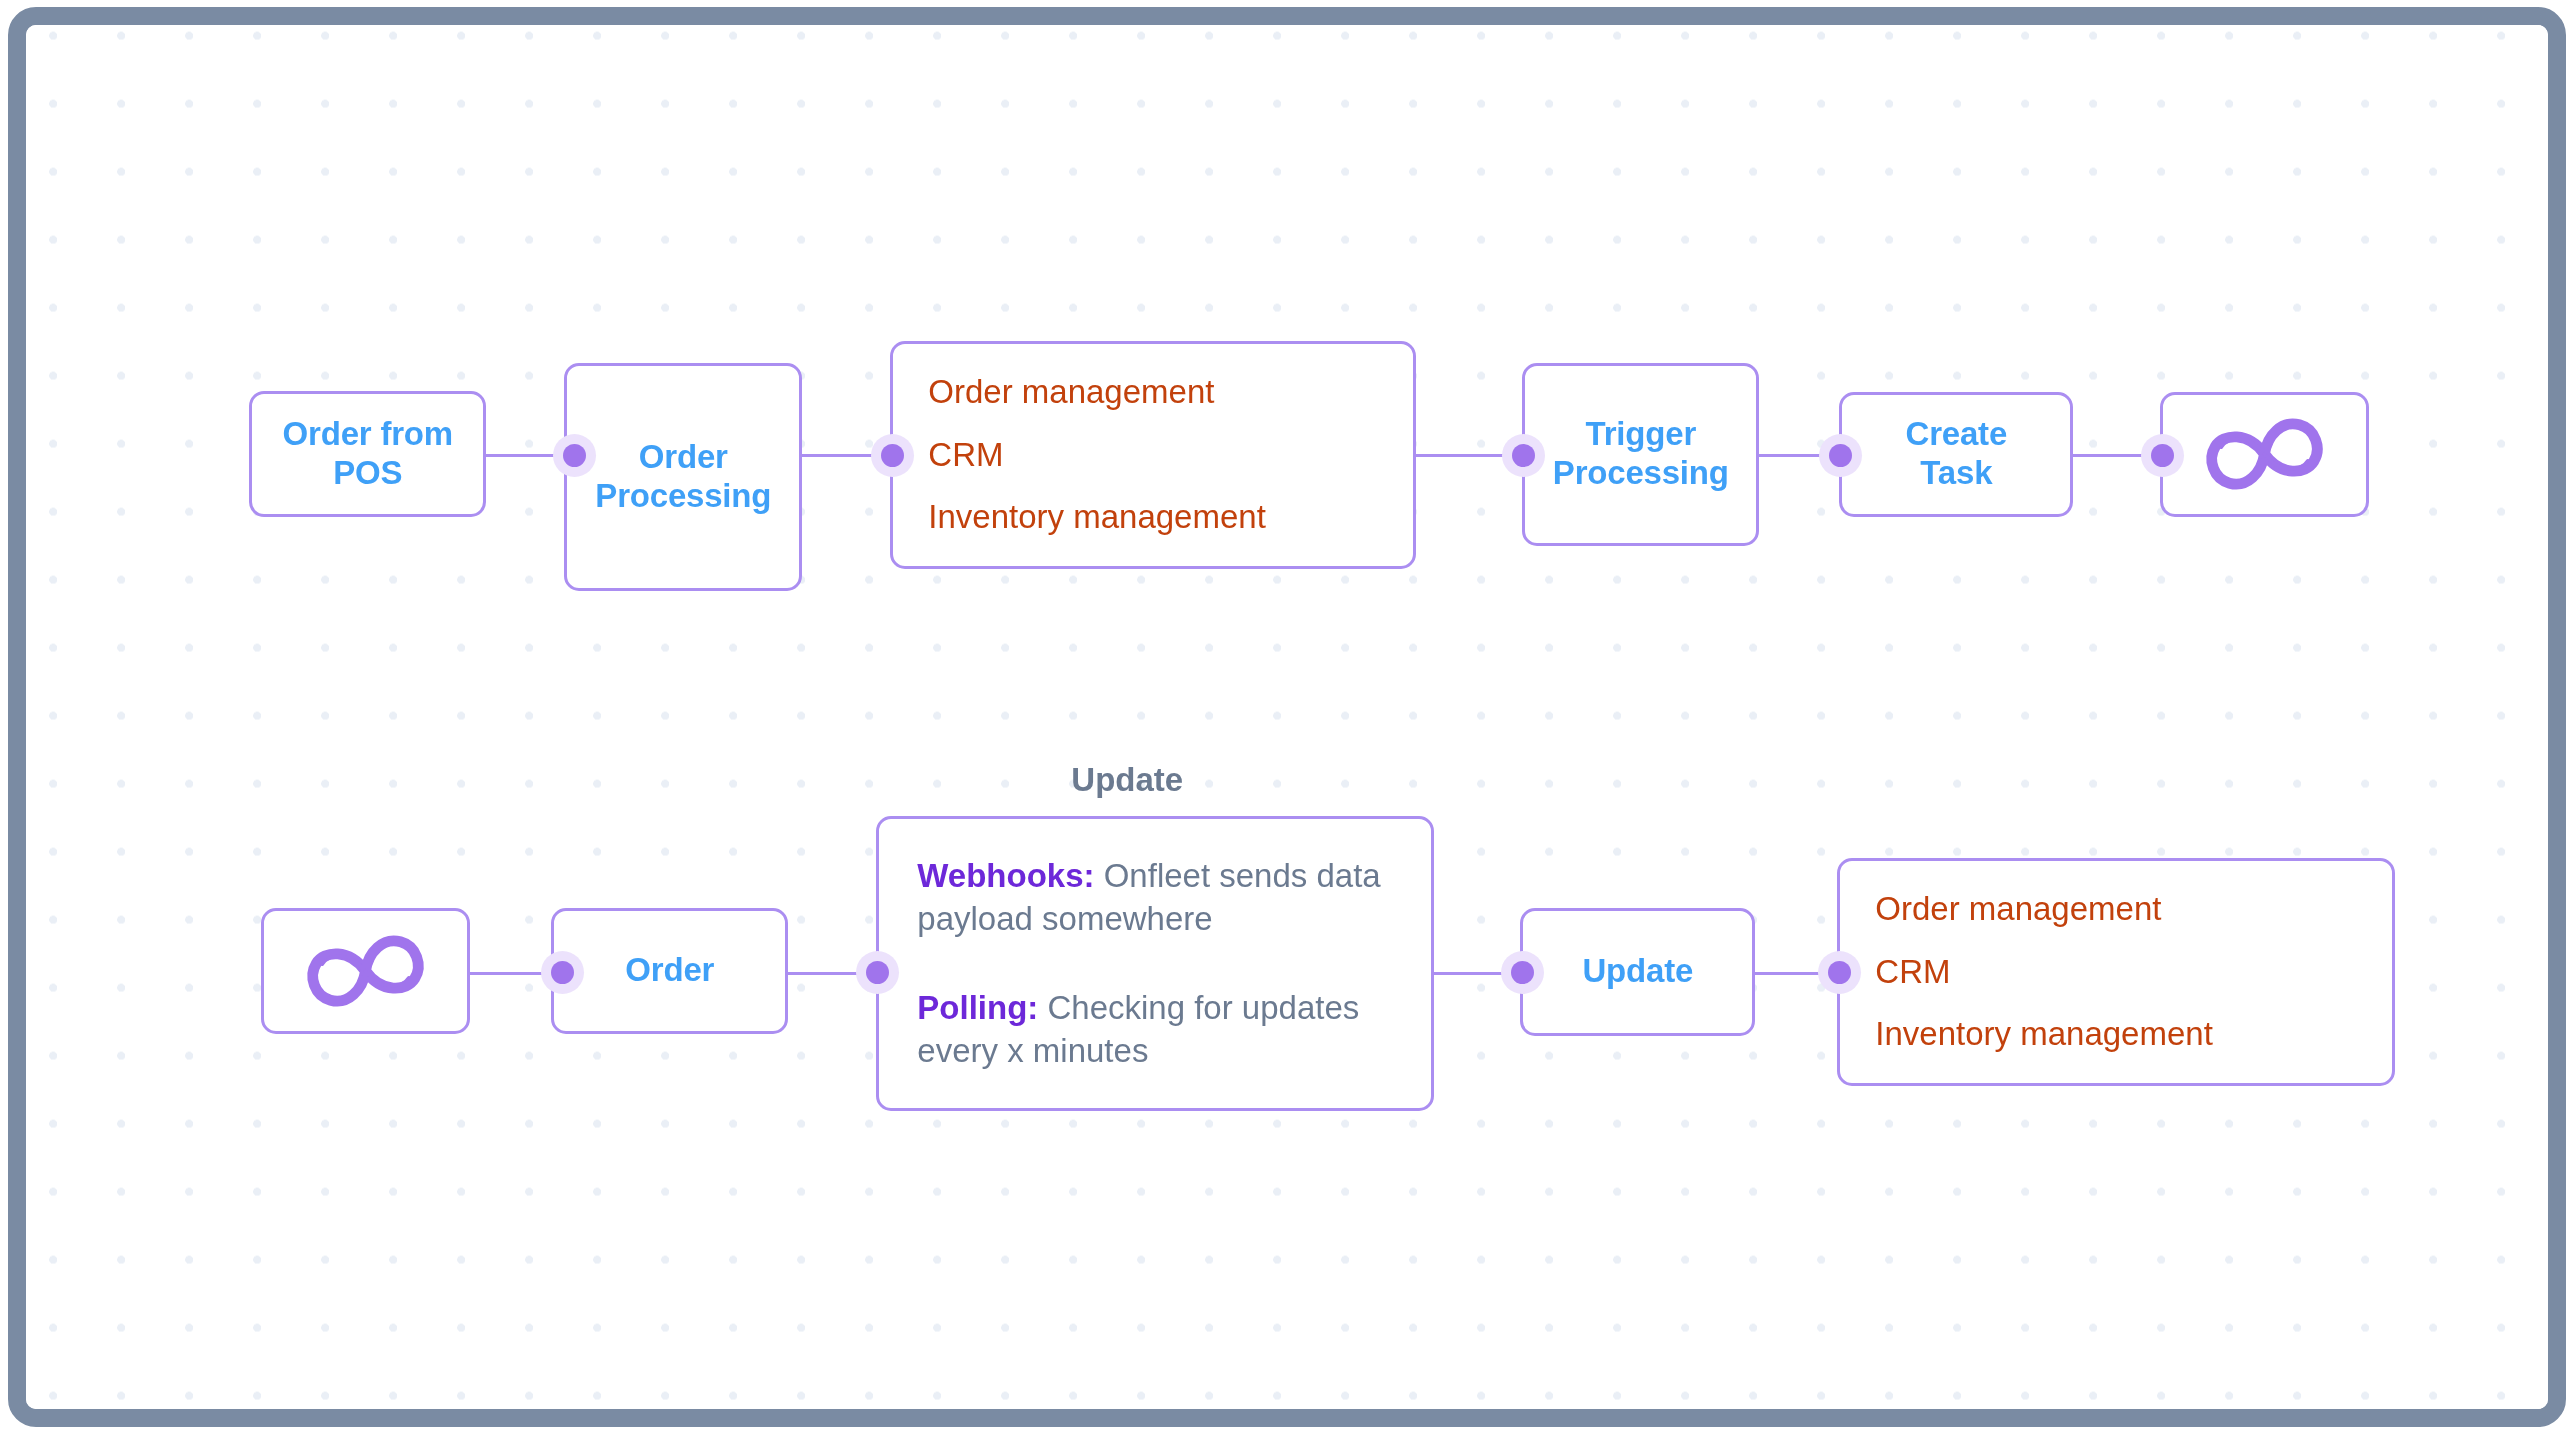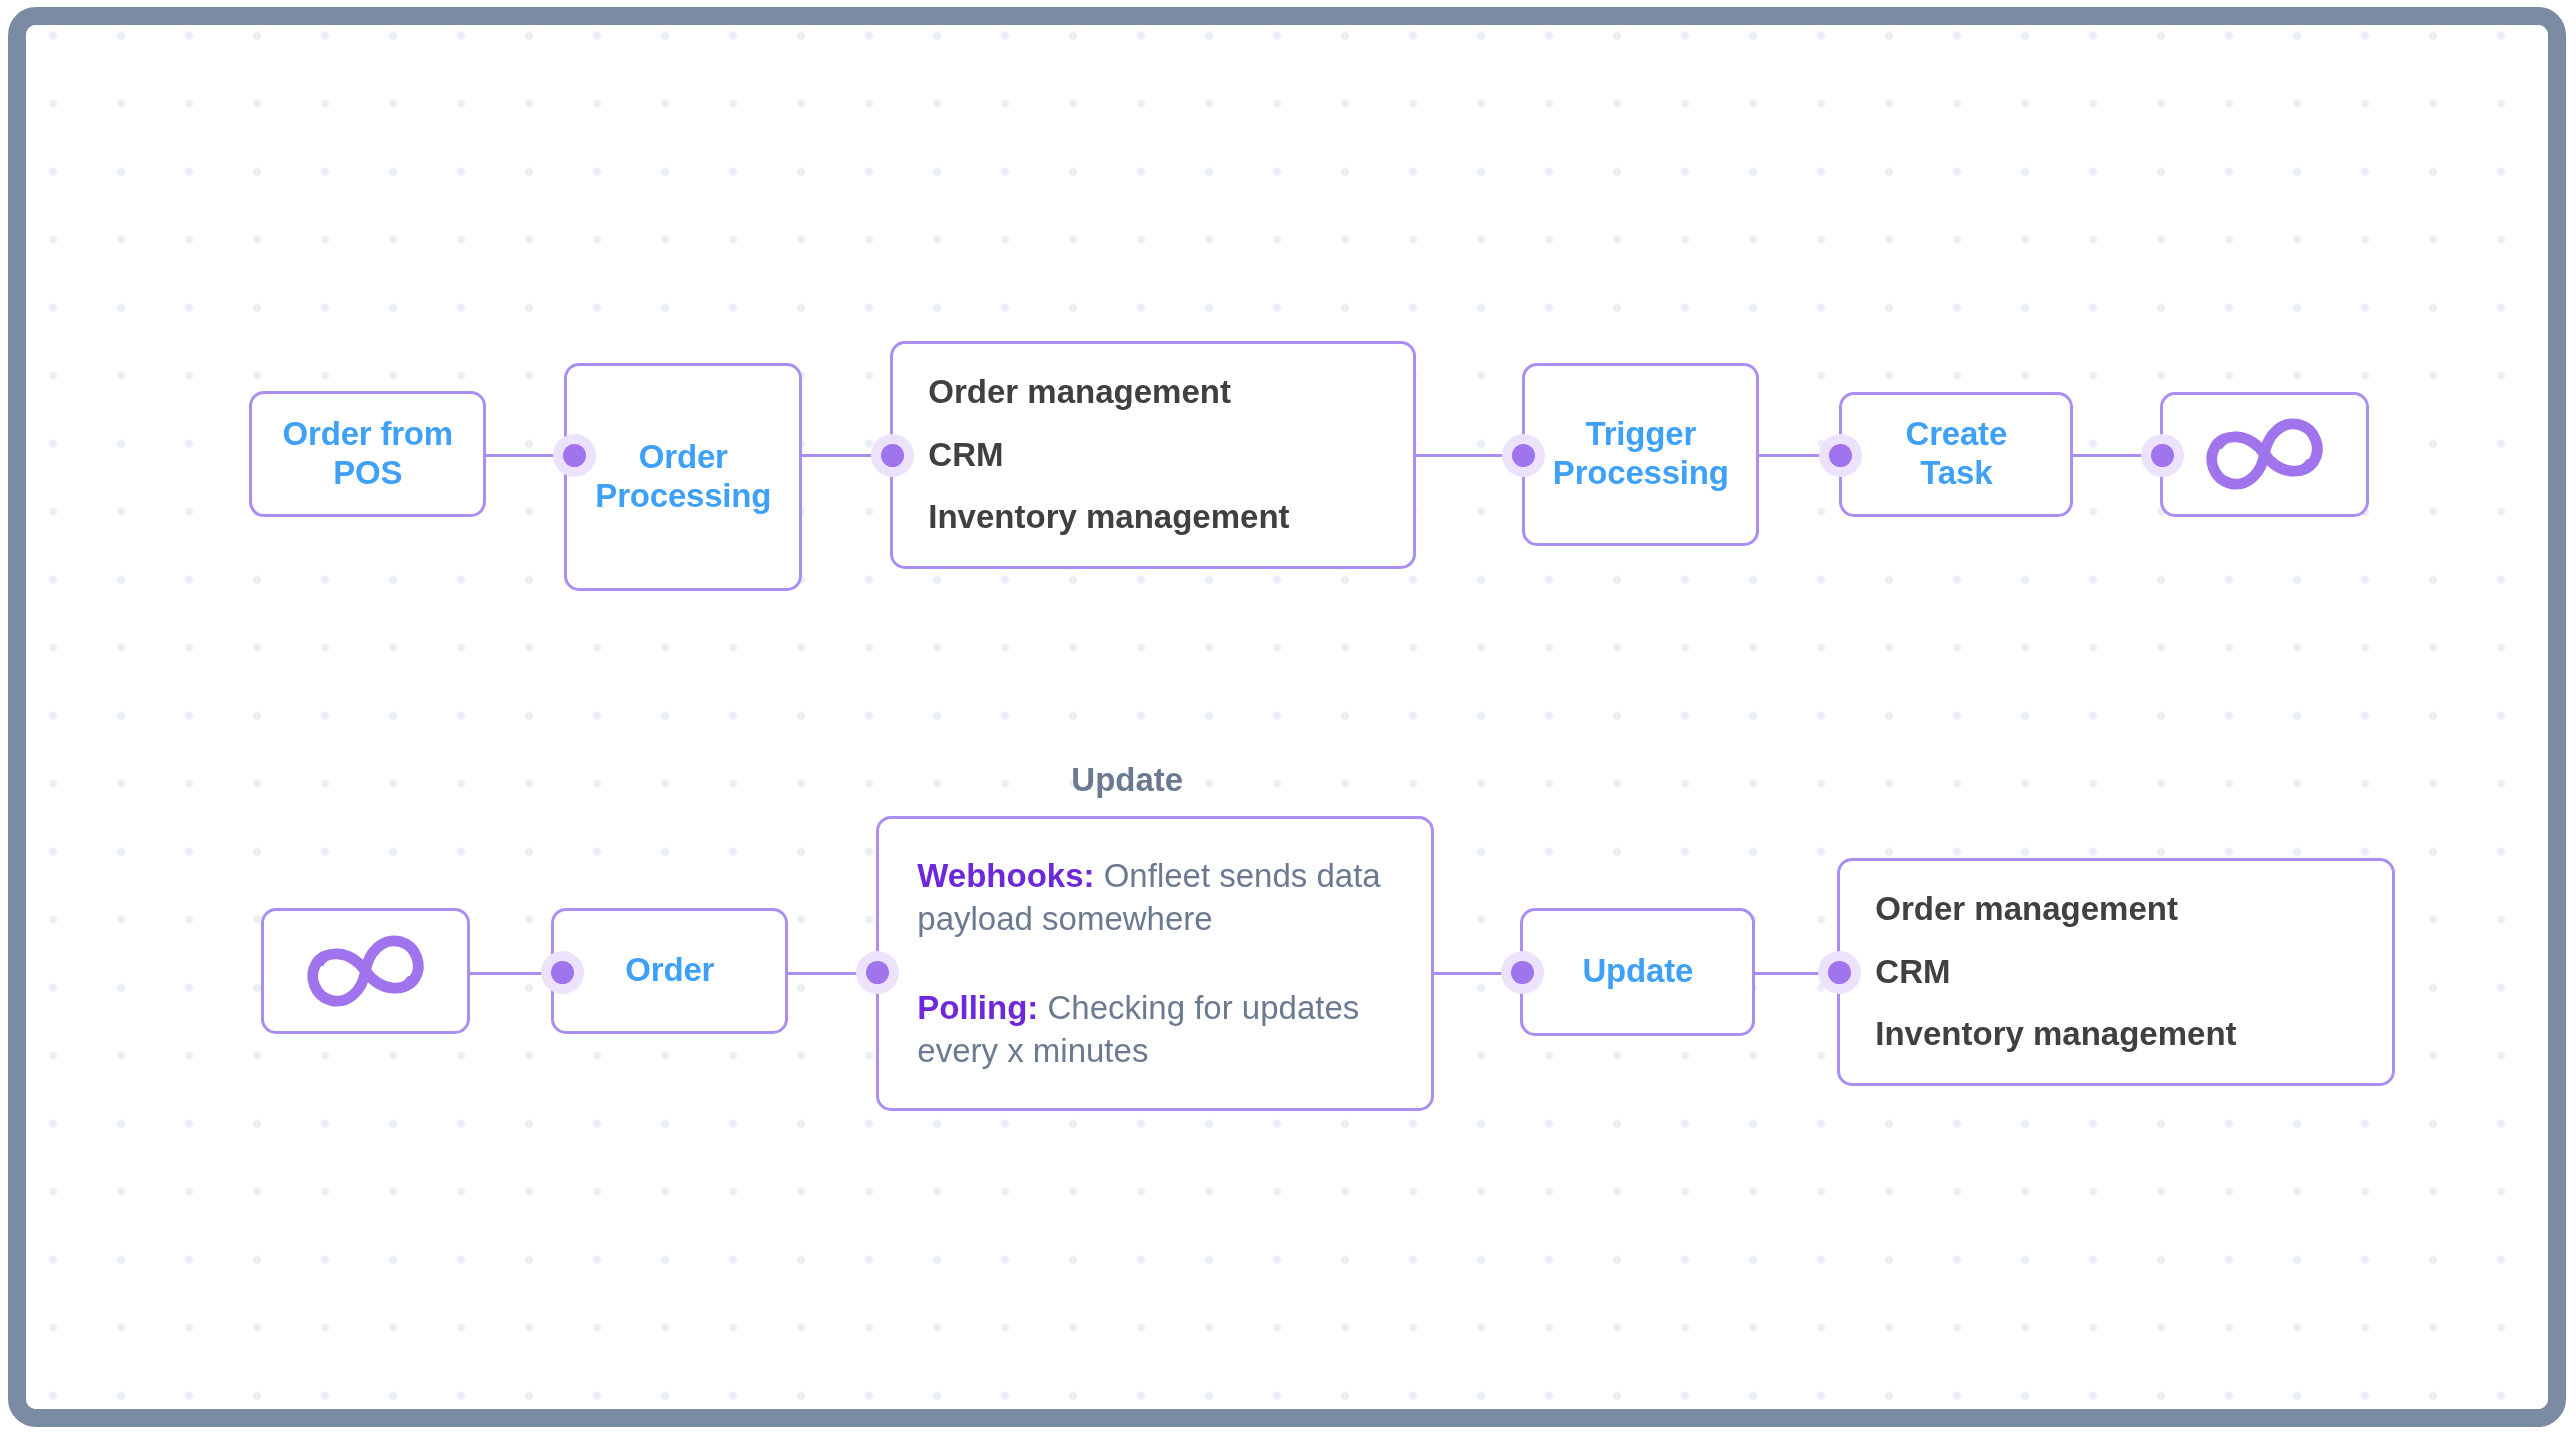--- a/index.html
+++ b/index.html
@@ -74,22 +74,22 @@
   }
   .node.center .node-label {
     width: 100%;
   }
 
   
   .list-box {
     padding-left: 35px;
   }
   .list-line {
-    color: #404040;
-    font-weight: bold;
+    color: #c2410c;
+    font-weight: normal;
     font-size: 33px;
     line-height: 1.2;
     white-space: nowrap;
   }
   .list-line + .list-line {
     margin-top: 23px;
   }
 
   
   .para-box {

